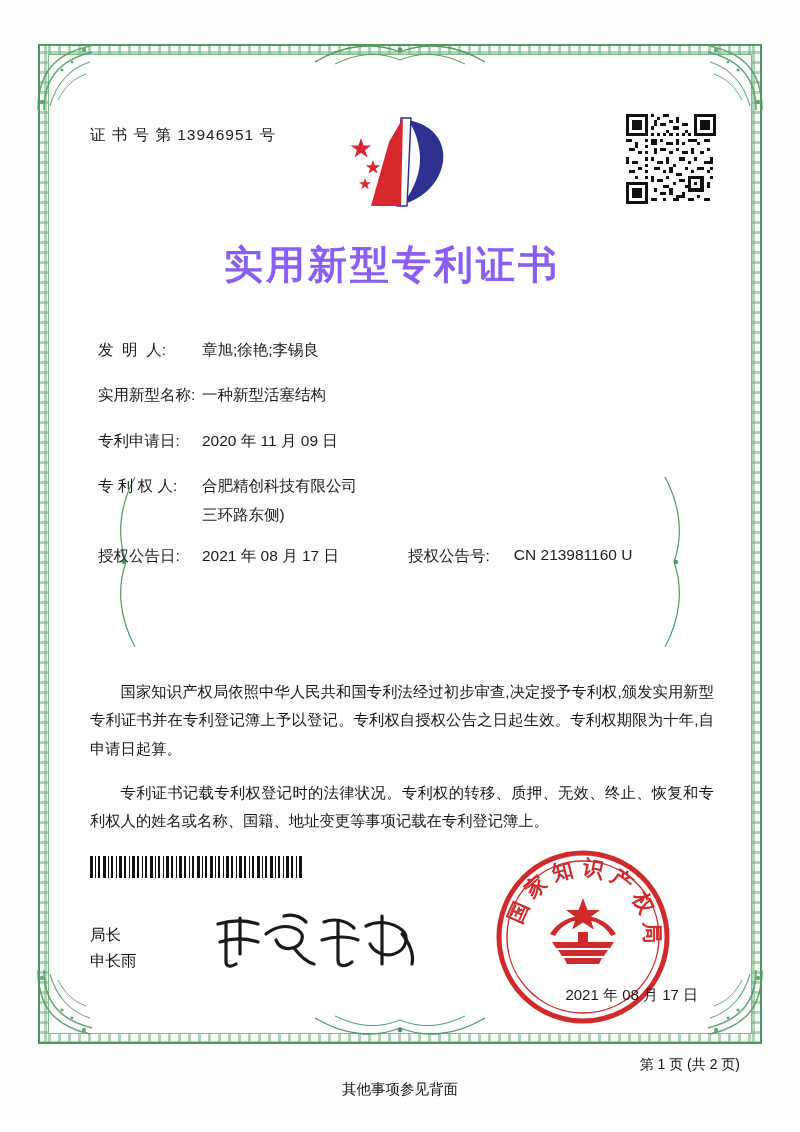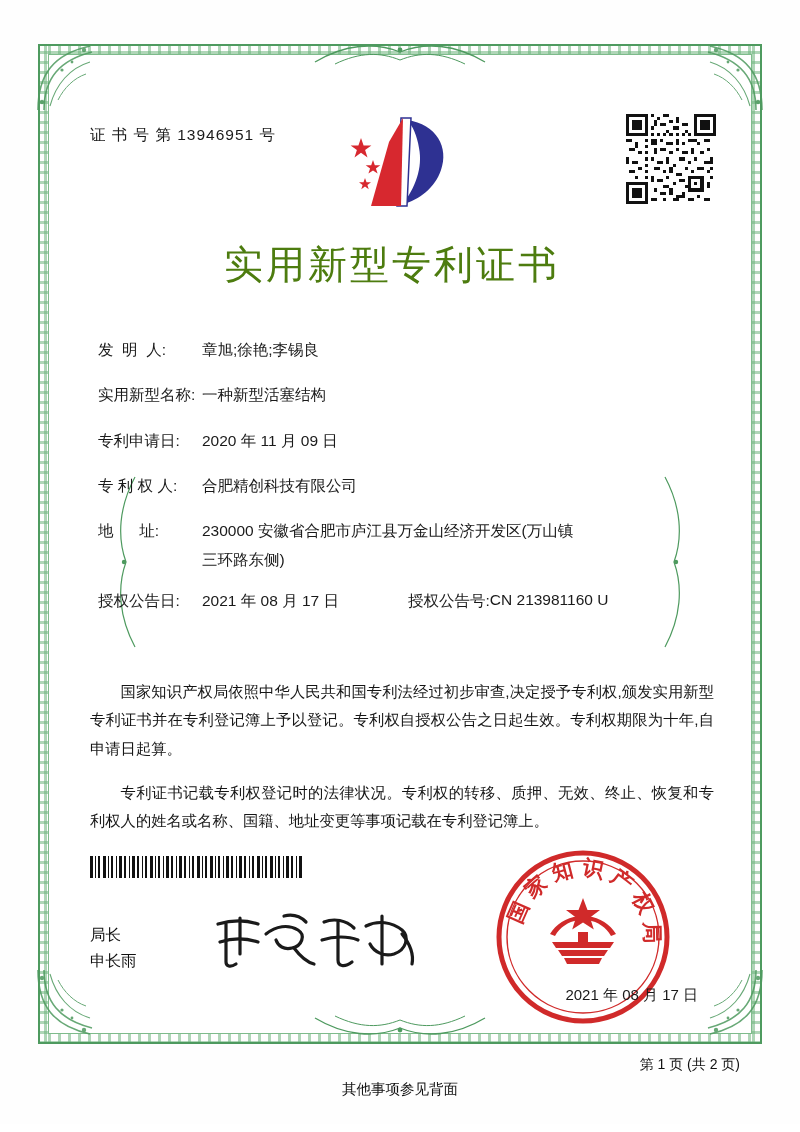--- a/index.html
+++ b/index.html
@@ -130,24 +130,24 @@
     width: 90px;
     height: 90px;
   }
 
   .main-title {
     position: absolute;
     left: 0; right: 16px;
     top: 172px;
     text-align: center;
     font-size: 39px;
-    font-weight: normal;
+    font-weight: bold;
     letter-spacing: 3px;
     font-family: "DejaVu Serif", "Liberation Serif", serif;
-    color: #4d7c0f;
+    color: #8b5cf6;
   }
 
   .fields {
     position: absolute;
     left: 38px;
     top: 272px;
     width: 612px;
     font-size: 15.5px;
     font-family: "Liberation Sans", sans-serif;
     color: #1a1a1a;
@@ -181,21 +181,21 @@
   .fsplit-left {
     width: 310px;
     display: flex;
   }
   .fsplit-right {
     display: flex;
   }
   .fsplit-right .flabel {
     width: auto;
     flex: none;
-    margin-right: 0;
+    margin-right: 24px;
   }
 
   .paragraphs {
     position: absolute;
     left: 30px;
     top: 596px;
     width: 624px;
     font-size: 15.3px;
     line-height: 1.85;
     font-family: "Liberation Sans", sans-serif;
@@ -543,24 +543,20 @@
       <div class="frow">
         <div class="flabel">专利申请日:</div>
         <div class="fvalue">2020 年 11 月 09 日</div>
       </div>
 
       <div class="frow">
         <div class="flabel">专 利 权 人:</div>
         <div class="fvalue">合肥精创科技有限公司</div>
       </div>
 
-      <div class="frow">
-        <div class="flabel">地      址:</div>
-        <div class="fvalue">230000 安徽省合肥市庐江县万金山经济开发区(万山镇</div>
-      </div>
       <div class="fvalue-sub">三环路东侧)</div>
 
       <div class="frow-split">
         <div class="fsplit-left">
           <div class="flabel">授权公告日:</div>
           <div class="fvalue">2021 年 08 月 17 日</div>
         </div>
         <div class="fsplit-right">
           <div class="flabel">授权公告号:</div>
           <div class="fvalue">CN 213981160 U</div>

